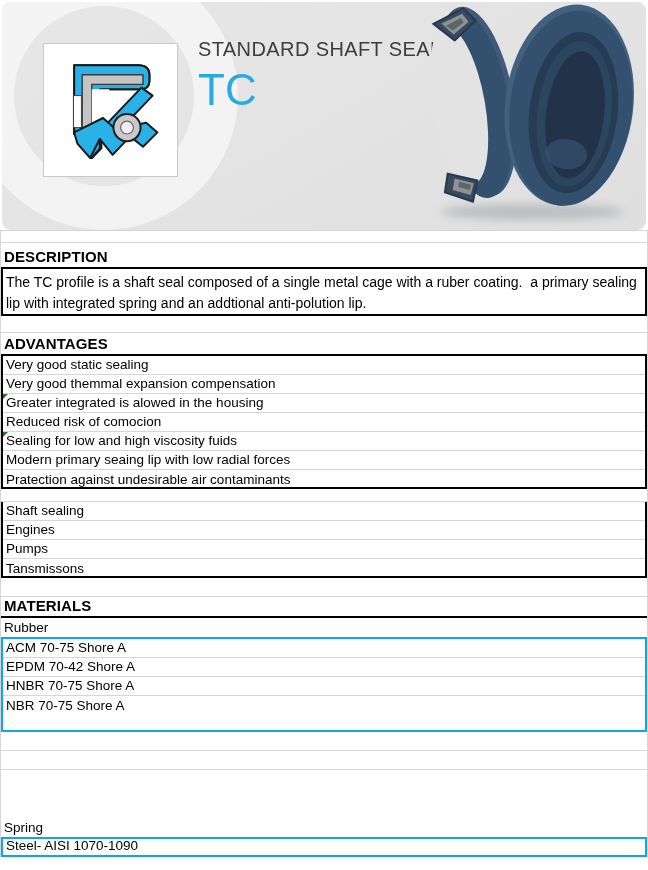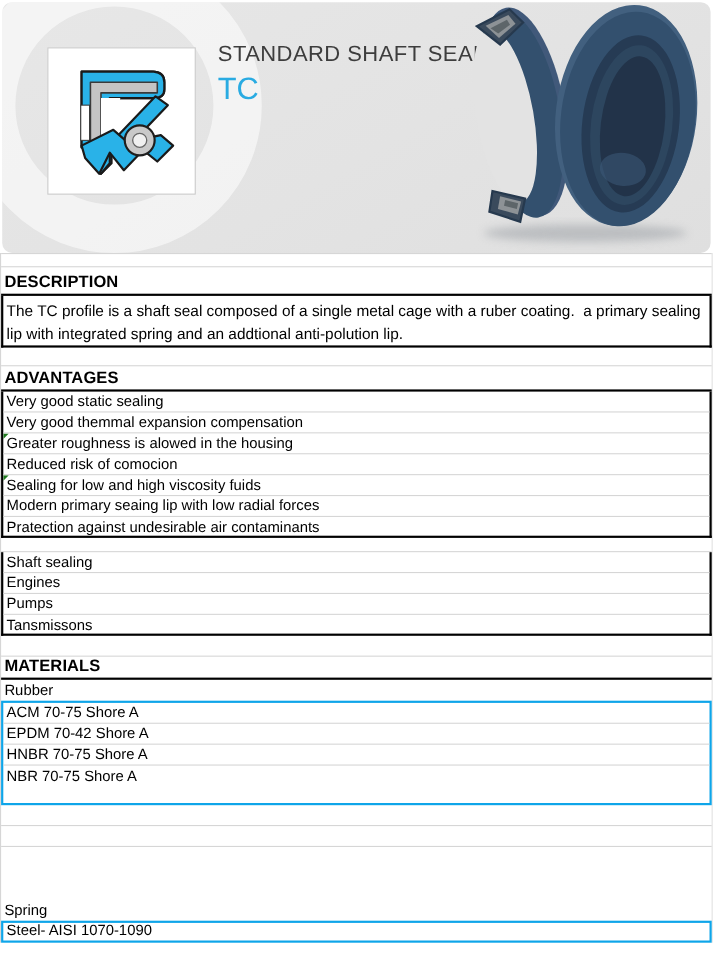--- a/index.html
+++ b/index.html
@@ -23,21 +23,21 @@
   .icon-box {
     position:absolute; left:41px; top:41px; width:135px; height:134px;
     background:#ffffff; border:1px solid #c9c9c9;
     display:flex; align-items:center; justify-content:center;
   }
   .title-group { position:absolute; left:196px; top:36px; }
   .hero-title {
     font-size:20px; font-weight:400; color:#3d3d3d; letter-spacing:0.4px;
     white-space:nowrap;
   }
-  .hero-code { font-size:28px; font-weight:400; margin-top:4px; }
+  .hero-code { font-size:44px; font-weight:400; margin-top:4px; }
   .seals { position:absolute; right:0px; top:0px; }
 
   
   .sheet {
     position:absolute; left:0; top:230px; width:648px;
     border-left:1px solid #d6d6d6; border-right:1px solid #d6d6d6;
     font-size:13.5px;
   }
   .row { position:relative; width:100%; display:flex; align-items:flex-end; padding:0 0 2px 3px; overflow:hidden; }
   .spacer { width:100%; border-bottom:1px solid #d6d6d6; }
@@ -139,21 +139,21 @@
     </div>
     <div class="box" style="height:133px;">
       <div class="row grid-row">
           <span>Very good static sealing</span>
         </div>
       <div class="row grid-row">
           <span>Very good themmal expansion compensation</span>
         </div>
       <div class="row grid-row">
           <span class="flag"></span>
-          <span>Greater roughness is alowed in the housing</span>
+          <span>Greater integrated is alowed in the housing</span>
         </div>
       <div class="row grid-row">
           <span>Reduced risk of comocion</span>
         </div>
       <div class="row grid-row">
           <span class="flag"></span>
           <span>Sealing for low and high viscosity fuids</span>
         </div>
       <div class="row grid-row">
           <span>Modern primary seaing lip with low radial forces</span>

